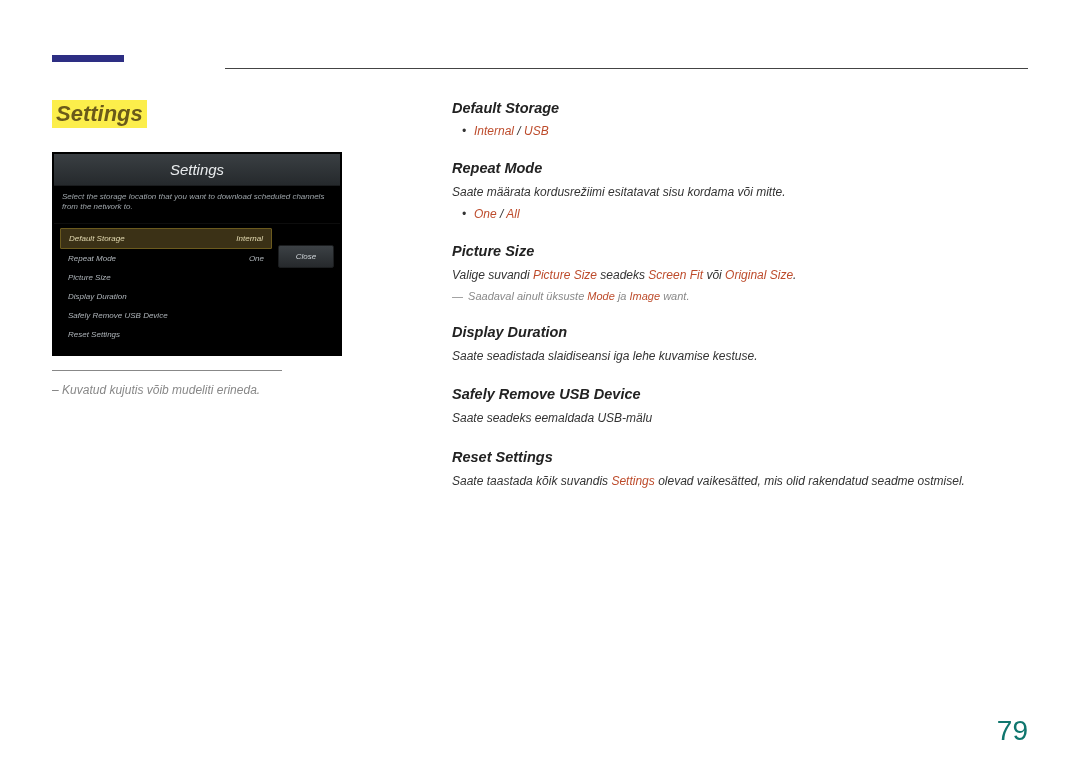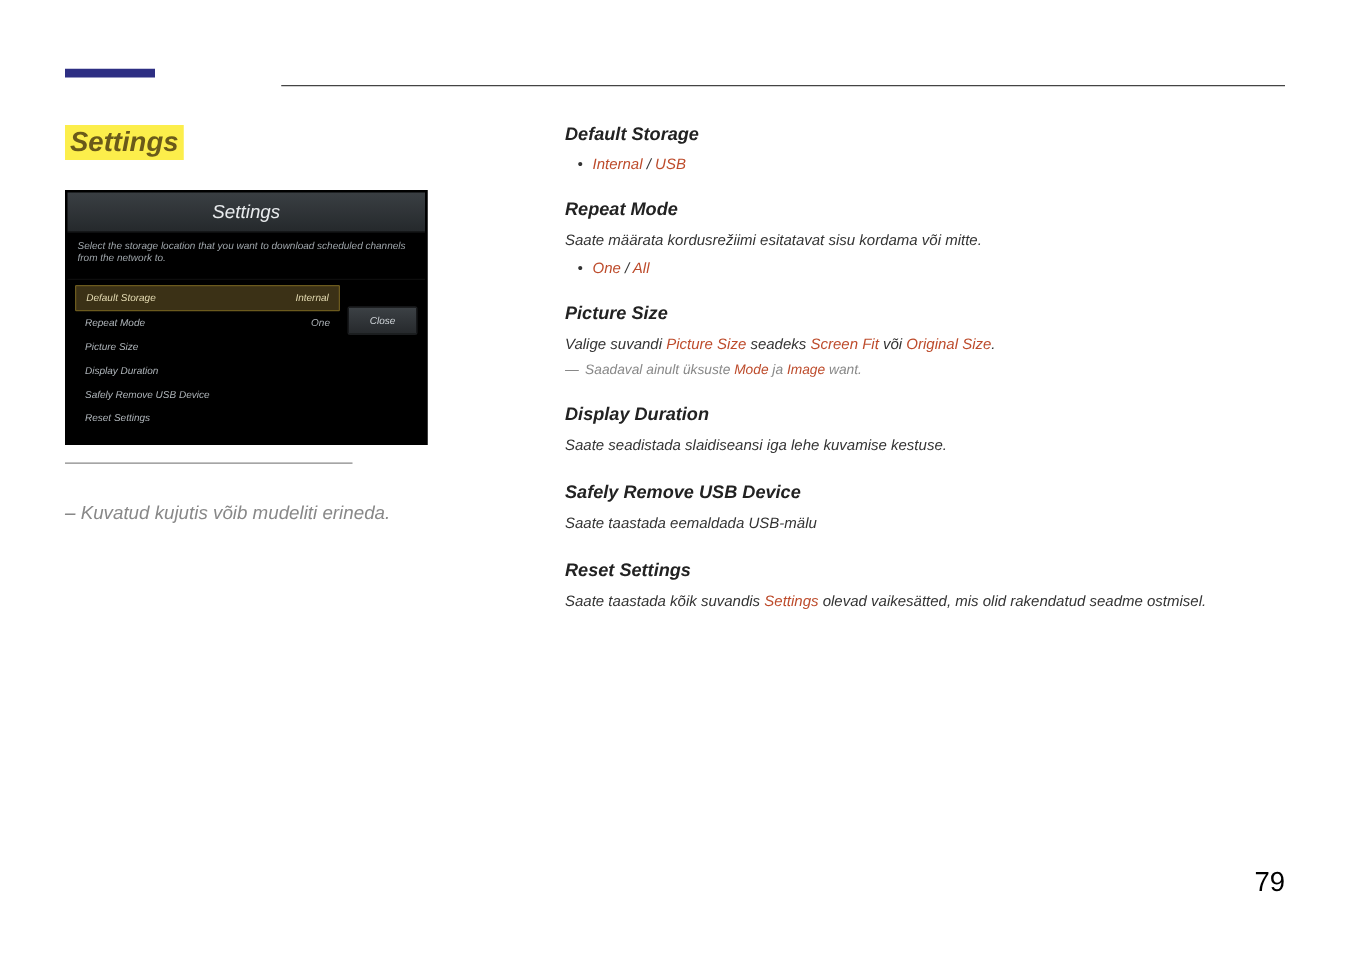--- a/index.html
+++ b/index.html
@@ -105,23 +105,23 @@
       padding: 6px 0;
       border-radius: 2px;
       margin-top: 17px;
     }
     .separator {
       width: 230px;
       border-top: 1px solid #888;
       margin-top: 14px;
     }
     .caption {
-      font-size: 15px;
+      font-size: 12px;
       color: #888;
-      margin-top: 31px;
+      margin-top: 12px;
     }
     .right-col {
       flex: 1;
       padding-left: 30px;
     }
     .section-h {
       font-size: 14.5px;
       font-weight: 600;
       color: #222;
       margin-bottom: 8px;
@@ -158,24 +158,24 @@
       font-size: 11px;
       color: #888;
       margin-bottom: 6px;
     }
     .note-dash {
       color: #888;
       margin-right: 2px;
     }
     .page-number {
       position: absolute;
-      bottom: 44px;
+      bottom: 16px;
       right: 52px;
-      font-size: 22px;
-      color: #000000;
+      font-size: 28px;
+      color: #0f766e;
     }
   </style>
 </head>
 <body>
 
 <div class="top-accent"></div>
 <div class="top-rule"></div>
 
 <div class="content">
   <div class="left-col">
@@ -247,21 +247,21 @@
       </div>
     </div>
 
     <div class="section">
       <div class="section-h">Display Duration</div>
       <div class="para">Saate seadistada slaidiseansi iga lehe kuvamise kestuse.</div>
     </div>
 
     <div class="section">
       <div class="section-h">Safely Remove USB Device</div>
-      <div class="para">Saate taastada eemaldada USB-mälu</div>
+      <div class="para">Saate seadeks eemaldada USB-mälu</div>
     </div>
 
     <div class="section">
       <div class="section-h">Reset Settings</div>
       <div class="para">
         <span>Saate taastada kõik suvandis </span><span class="accent">Settings</span><span> olevad vaikesätted, mis olid rakendatud seadme ostmisel.</span>
       </div>
     </div>
   </div>
 </div>

